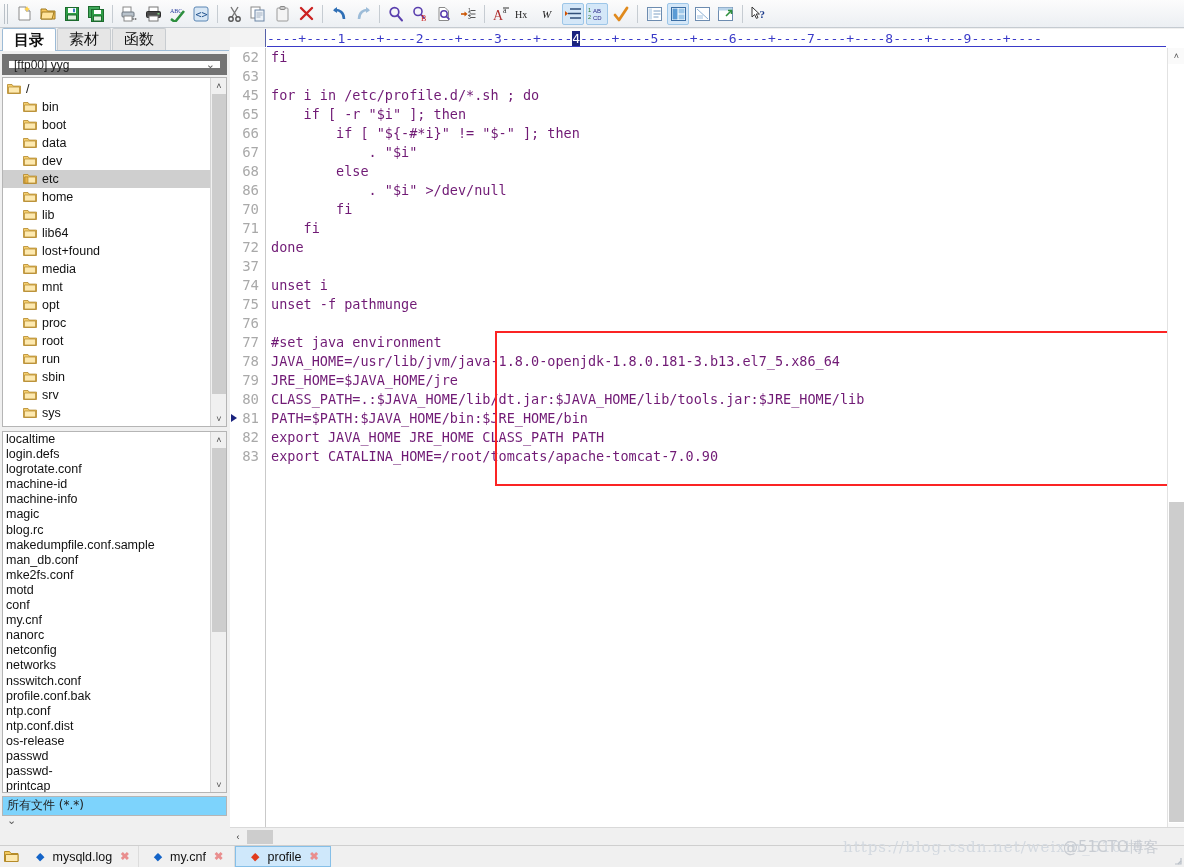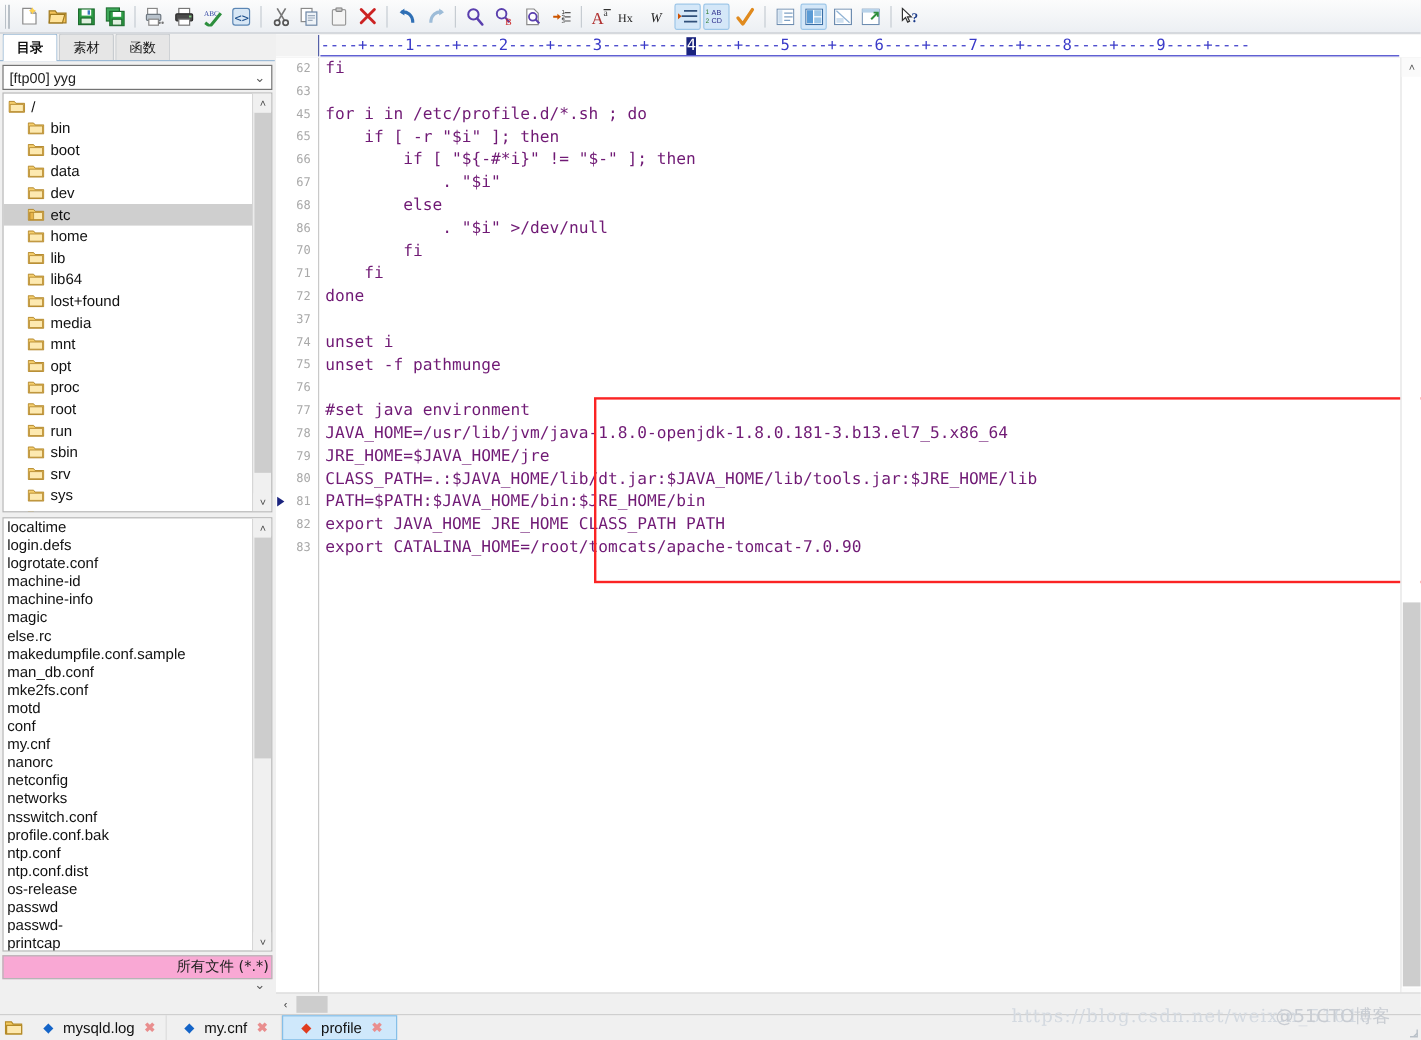--- a/index.html
+++ b/index.html
@@ -37,32 +37,32 @@
     position:absolute;left:0;top:29px;width:229px;height:838px;
     background:#f0f0f0;
   }
   .tabs{
     height:22px;display:flex;align-items:flex-end;
     border-bottom:1px solid #9dbbd6;background:#f0f0f0;
     padding-left:2px;box-sizing:border-box;
   }
   .tab{
     height:21px;line-height:21px;padding:0 11px;
-    font-size:11px;color:#111;
+    font-size:15px;color:#111;
     border:1px solid #c8ccd0;border-bottom:none;
     background:#e6e6e6;margin-right:1px;
     border-radius:2px 2px 0 0;
     font-family:"DejaVu Sans",sans-serif;
   }
   .tab.sel{background:#fff;border-color:#9dbbd6;height:22px;line-height:22px;
            position:relative;top:1px;font-weight:bold;}
 
   .combo{
     margin:3px 2px 2px 2px;height:21px;
-    border:1px solid #737373;background:#fff;
+    border:7px solid #737373;background:#fff;
     display:flex;align-items:center;justify-content:space-between;
     padding:0 2px 0 5px;box-sizing:border-box;font-size:12px;color:#222;
   }
   .combo .cv{font-family:"Liberation Sans",sans-serif;}
   .chev{color:#5a5a5a;font-size:11px;padding-right:3px;}
 
   .treebox{
     margin:0 2px;height:350px;background:#fff;border:1px solid #b5b5b5;
     position:relative;overflow:hidden;box-sizing:border-box;
   }
@@ -93,22 +93,22 @@
     position:relative;overflow:hidden;box-sizing:border-box;
   }
   .flist{position:absolute;left:0;top:0;right:16px;bottom:0;overflow:hidden;}
   .fitem{
     height:15.1px;line-height:15.1px;padding-left:3px;
     font-size:12.5px;color:#111;white-space:nowrap;
   }
 
   .filter{
     margin:3px 2px 0 2px;height:20px;
-    border:1px solid #b5b5b5;background:#f9a8d4;
-    display:flex;align-items:flex-end;justify-content:space-between;
+    border:1px solid #b5b5b5;background:#7dd3fc;
+    display:flex;align-items:flex-start;justify-content:space-between;
     padding:0 2px 0 4px;box-sizing:border-box;font-size:12px;color:#222;
     font-family:"DejaVu Sans",sans-serif;
     flex-direction:column;
   }
 
   
   .editor-wrap{
     position:absolute;left:230px;top:29px;width:954px;height:810px;
     background:#fff;
   }
@@ -136,21 +136,21 @@
     position:absolute;left:0;top:19px;right:0;bottom:0;
     background:#fff;overflow:hidden;
   }
   .gutter{
     position:absolute;left:0;top:0;width:36px;bottom:0;
     background:#fff;border-right:1px solid #c9c9c9;box-sizing:border-box;
   }
   .ln{
     height:19px;line-height:19px;text-align:right;padding-right:6px;
     font-family:"DejaVu Sans Mono","Liberation Mono",monospace;
-    font-size:10px;color:#a9a9a9;position:relative;
+    font-size:14px;color:#a9a9a9;position:relative;
   }
   .ln .marker{
     position:absolute;left:1px;top:5px;
     width:0;height:0;border-left:6px solid #1a237e;
     border-top:4px solid transparent;border-bottom:4px solid transparent;
   }
   .lines{
     position:absolute;left:37px;top:0;right:20px;bottom:0;
     font-family:"DejaVu Sans Mono","Liberation Mono",monospace;
     font-size:13.5px;color:#701a75;white-space:pre;
@@ -650,21 +650,21 @@
     </div>
 
     <div class="filebox">
       <div class="flist" id="flist">
           <div class="fitem">localtime</div>
           <div class="fitem">login.defs</div>
           <div class="fitem">logrotate.conf</div>
           <div class="fitem">machine-id</div>
           <div class="fitem">machine-info</div>
           <div class="fitem">magic</div>
-          <div class="fitem">else.rc</div>
+          <div class="fitem">blog.rc</div>
           <div class="fitem">makedumpfile.conf.sample</div>
           <div class="fitem">man_db.conf</div>
           <div class="fitem">mke2fs.conf</div>
           <div class="fitem">motd</div>
           <div class="fitem">conf</div>
           <div class="fitem">my.cnf</div>
           <div class="fitem">nanorc</div>
           <div class="fitem">netconfig</div>
           <div class="fitem">networks</div>
           <div class="fitem">nsswitch.conf</div>

